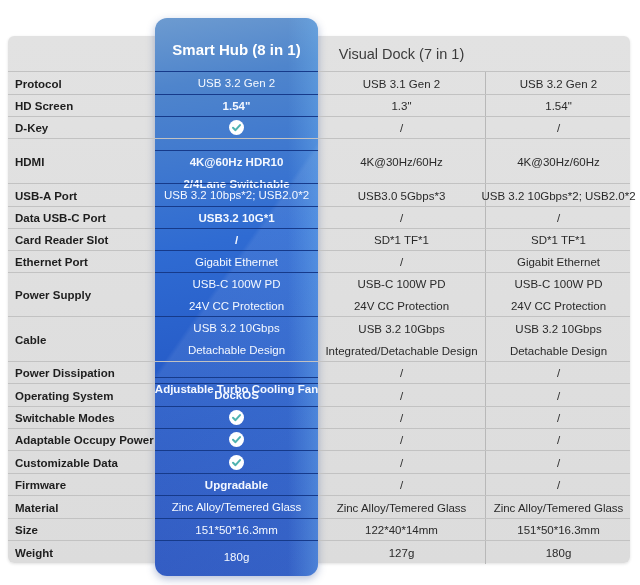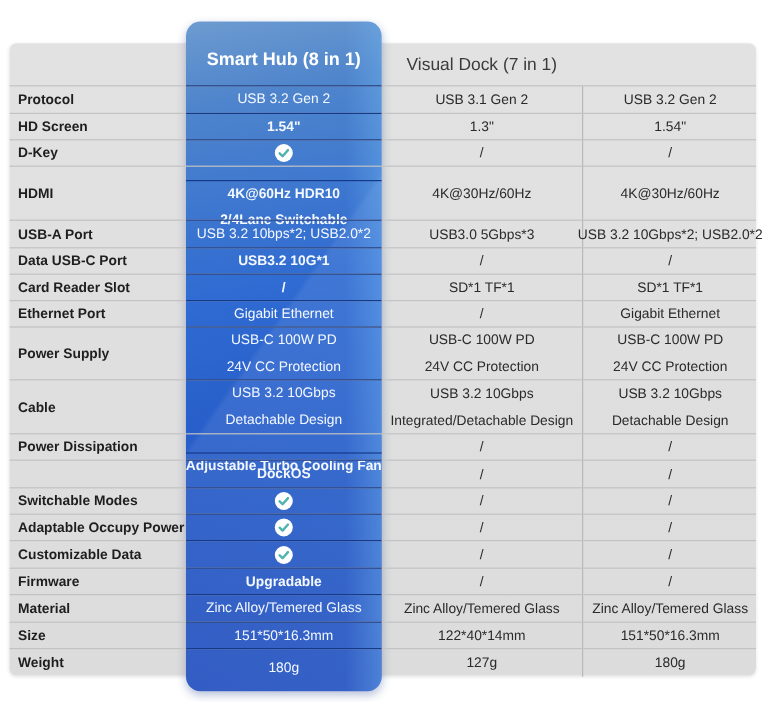--- a/index.html
+++ b/index.html
@@ -214,20 +214,21 @@
         <span class="line">/</span>
       </div>
       <div class="cell c9">
         <span class="line">/</span>
       </div>
     </div>
     <div class="hub-cell bold" style="top: 361px; height: 22px; margin-top: 16px;">
       <span class="line">Adjustable Turbo Cooling Fan</span>
     </div>
     <div class="row" style="top: 383px; height: 23px;">
+      <div class="cell label">Operating System</div>
       <div class="cell c7">
         <span class="line">/</span>
       </div>
       <div class="cell c9">
         <span class="line">/</span>
       </div>
     </div>
     <div class="hub-cell bold" style="top: 383px; height: 23px;">
       <span class="line">DockOS</span>
     </div>

